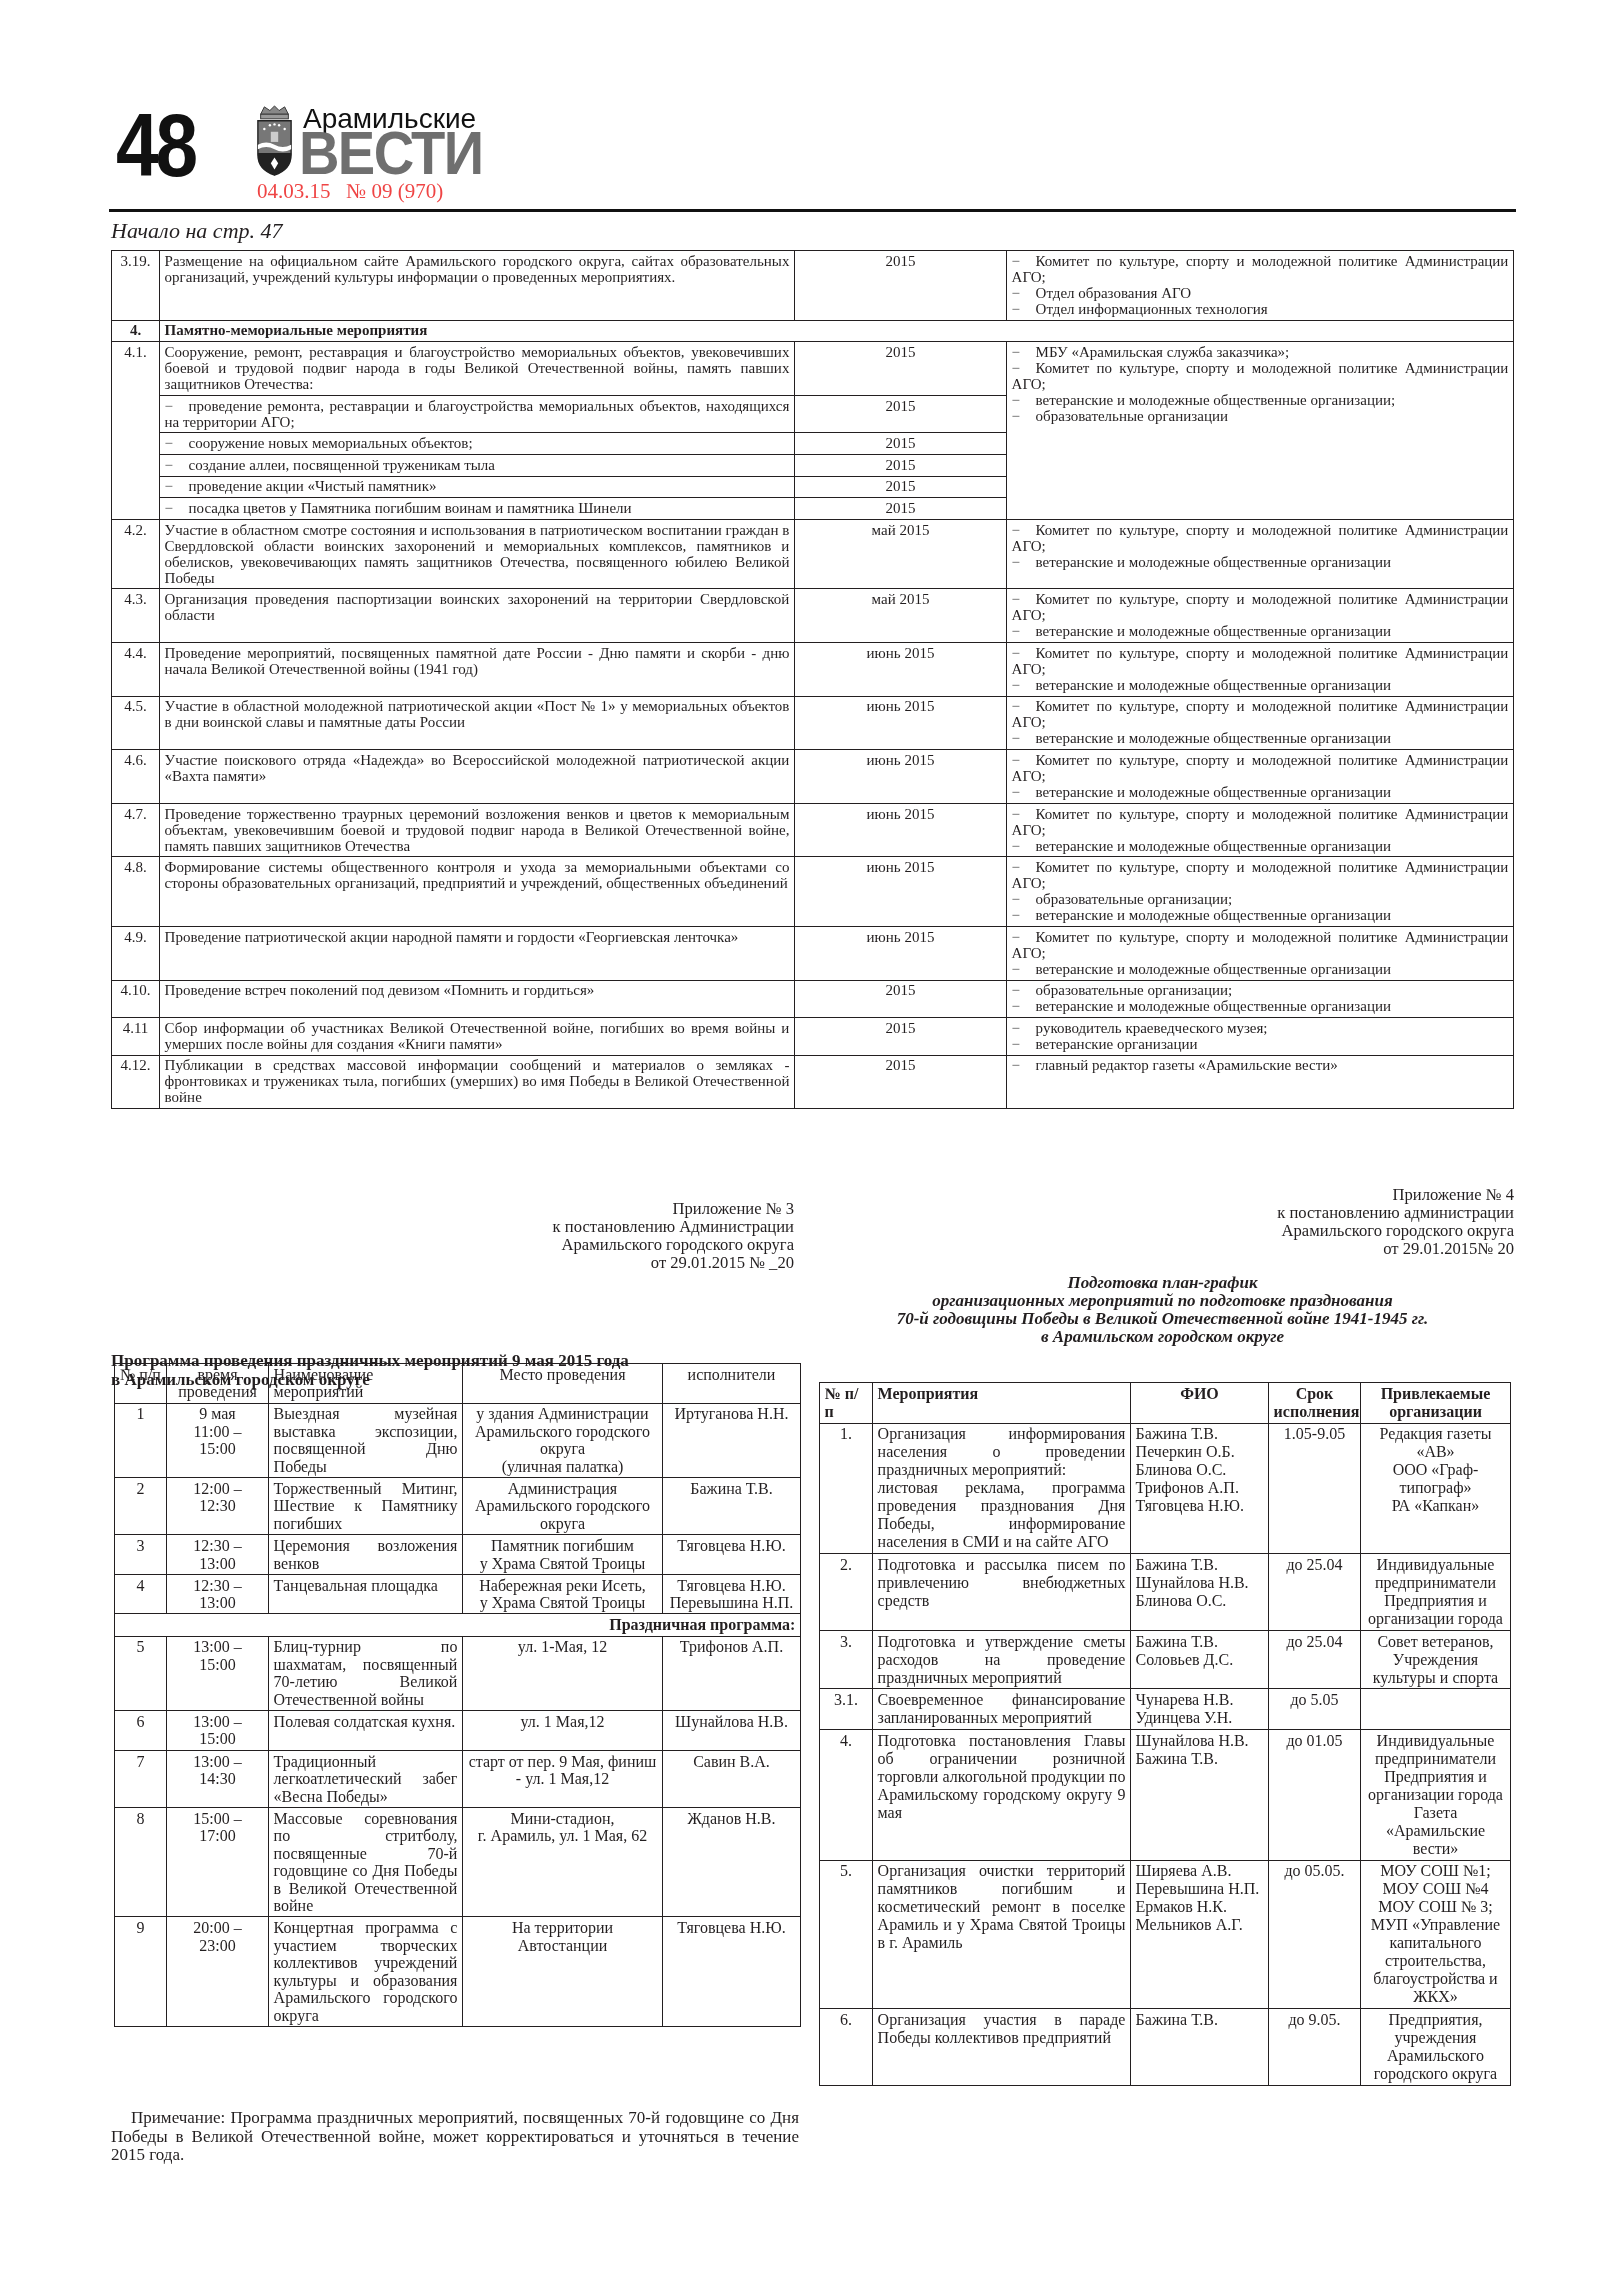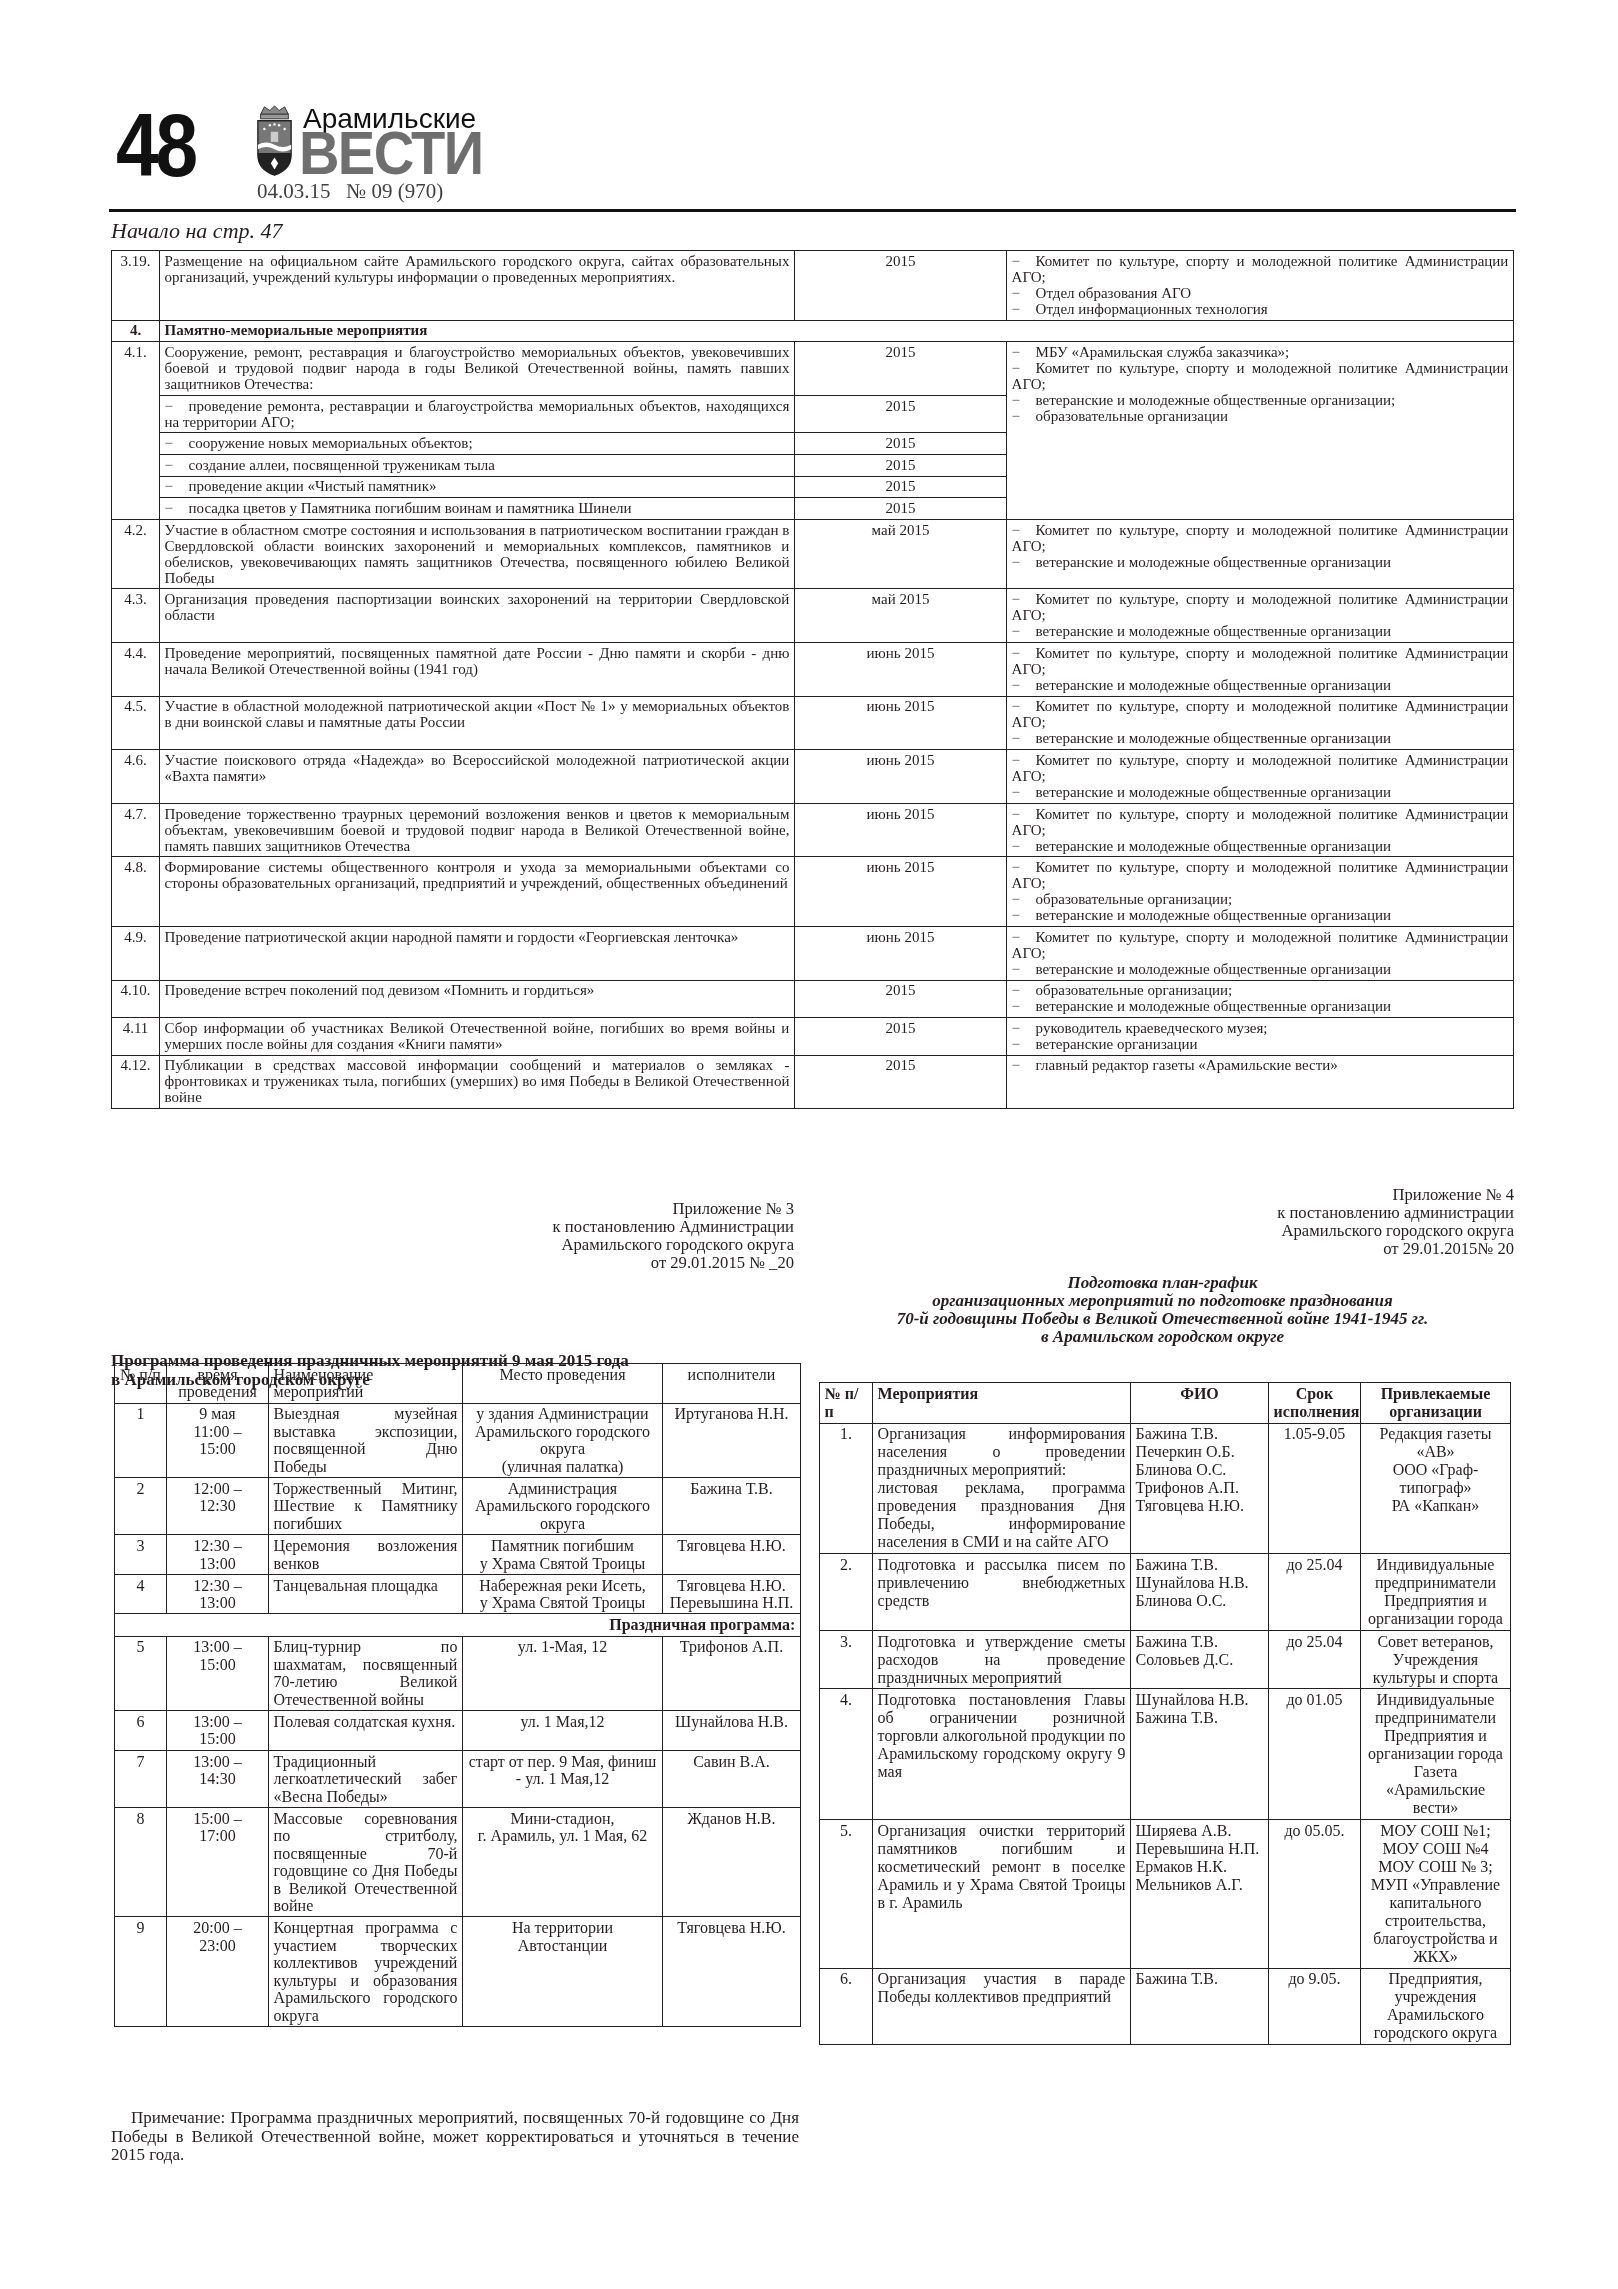--- a/index.html
+++ b/index.html
@@ -19,21 +19,21 @@
     position: absolute; left: 194px; top: 13px; font-family: "Liberation Sans", "DejaVu Sans", sans-serif;
     font-size: 28px; line-height: 28px; color: #111;
   }
   .brand-main {
     position: absolute; left: 190px; top: 31px; font-family: "Liberation Sans", "DejaVu Sans", sans-serif;
     font-weight: bold; font-size: 61px; line-height: 61px; color: #6f6f6f; letter-spacing: -1.8px;
     transform: scaleX(0.92); transform-origin: left top;
   }
   .issue {
     position: absolute; left: 148px; top: 87px; font-family: "Liberation Serif", serif;
-    font-size: 21px; line-height: 24px; color: #404040;
+    font-size: 21px; line-height: 24px; color: #ef4444;
   }
   .rule { position: absolute; left: 109px; top: 209px; width: 1407px; height: 2.8px; background: #111; }
   .continued {
     position: absolute; left: 111px; top: 218px; font-style: italic; font-size: 22px; line-height: 26px;
   }
 
   
   table { border-collapse: collapse; table-layout: fixed; }
   td, th { border: 1.5px solid #231f20; vertical-align: top; padding: 1.8px 4.6px 1.8px 4.6px; }
   .t-top { position: absolute; left: 111px; top: 250px; width: 1402px; font-size: 15px; line-height: 16px; }
@@ -422,20 +422,28 @@
       </tr>
       <tr>
         <td class="ctr">3.</td>
         <td class="just pre">Подготовка и утверждение сметы расходов на проведение праздничных мероприятий</td>
         <td class="pre">Бажина Т.В.
 Соловьев Д.С.</td>
         <td class="ctr">до 25.04</td>
         <td class="ctr pre">Совет ветеранов, Учреждения культуры и спорта</td>
       </tr>
       <tr>
+        <td class="ctr">3.1.</td>
+        <td class="just pre">Своевременное финансирование запланированных мероприятий</td>
+        <td class="pre">Чунарева Н.В.
+Удинцева У.Н.</td>
+        <td class="ctr">до 5.05</td>
+        <td class="ctr pre"></td>
+      </tr>
+      <tr>
         <td class="ctr">4.</td>
         <td class="just pre">Подготовка постановления Главы об ограничении розничной торговли алкогольной продукции по Арамильскому городскому округу 9 мая</td>
         <td class="pre">Шунайлова Н.В.
 Бажина Т.В.</td>
         <td class="ctr">до 01.05</td>
         <td class="ctr pre">Индивидуальные предприниматели Предприятия и организации города Газета «Арамильские вести»</td>
       </tr>
       <tr>
         <td class="ctr">5.</td>
         <td class="just pre">Организация очистки территорий памятников погибшим и косметический ремонт в поселке Арамиль и у Храма Святой Троицы в г. Арамиль</td>

